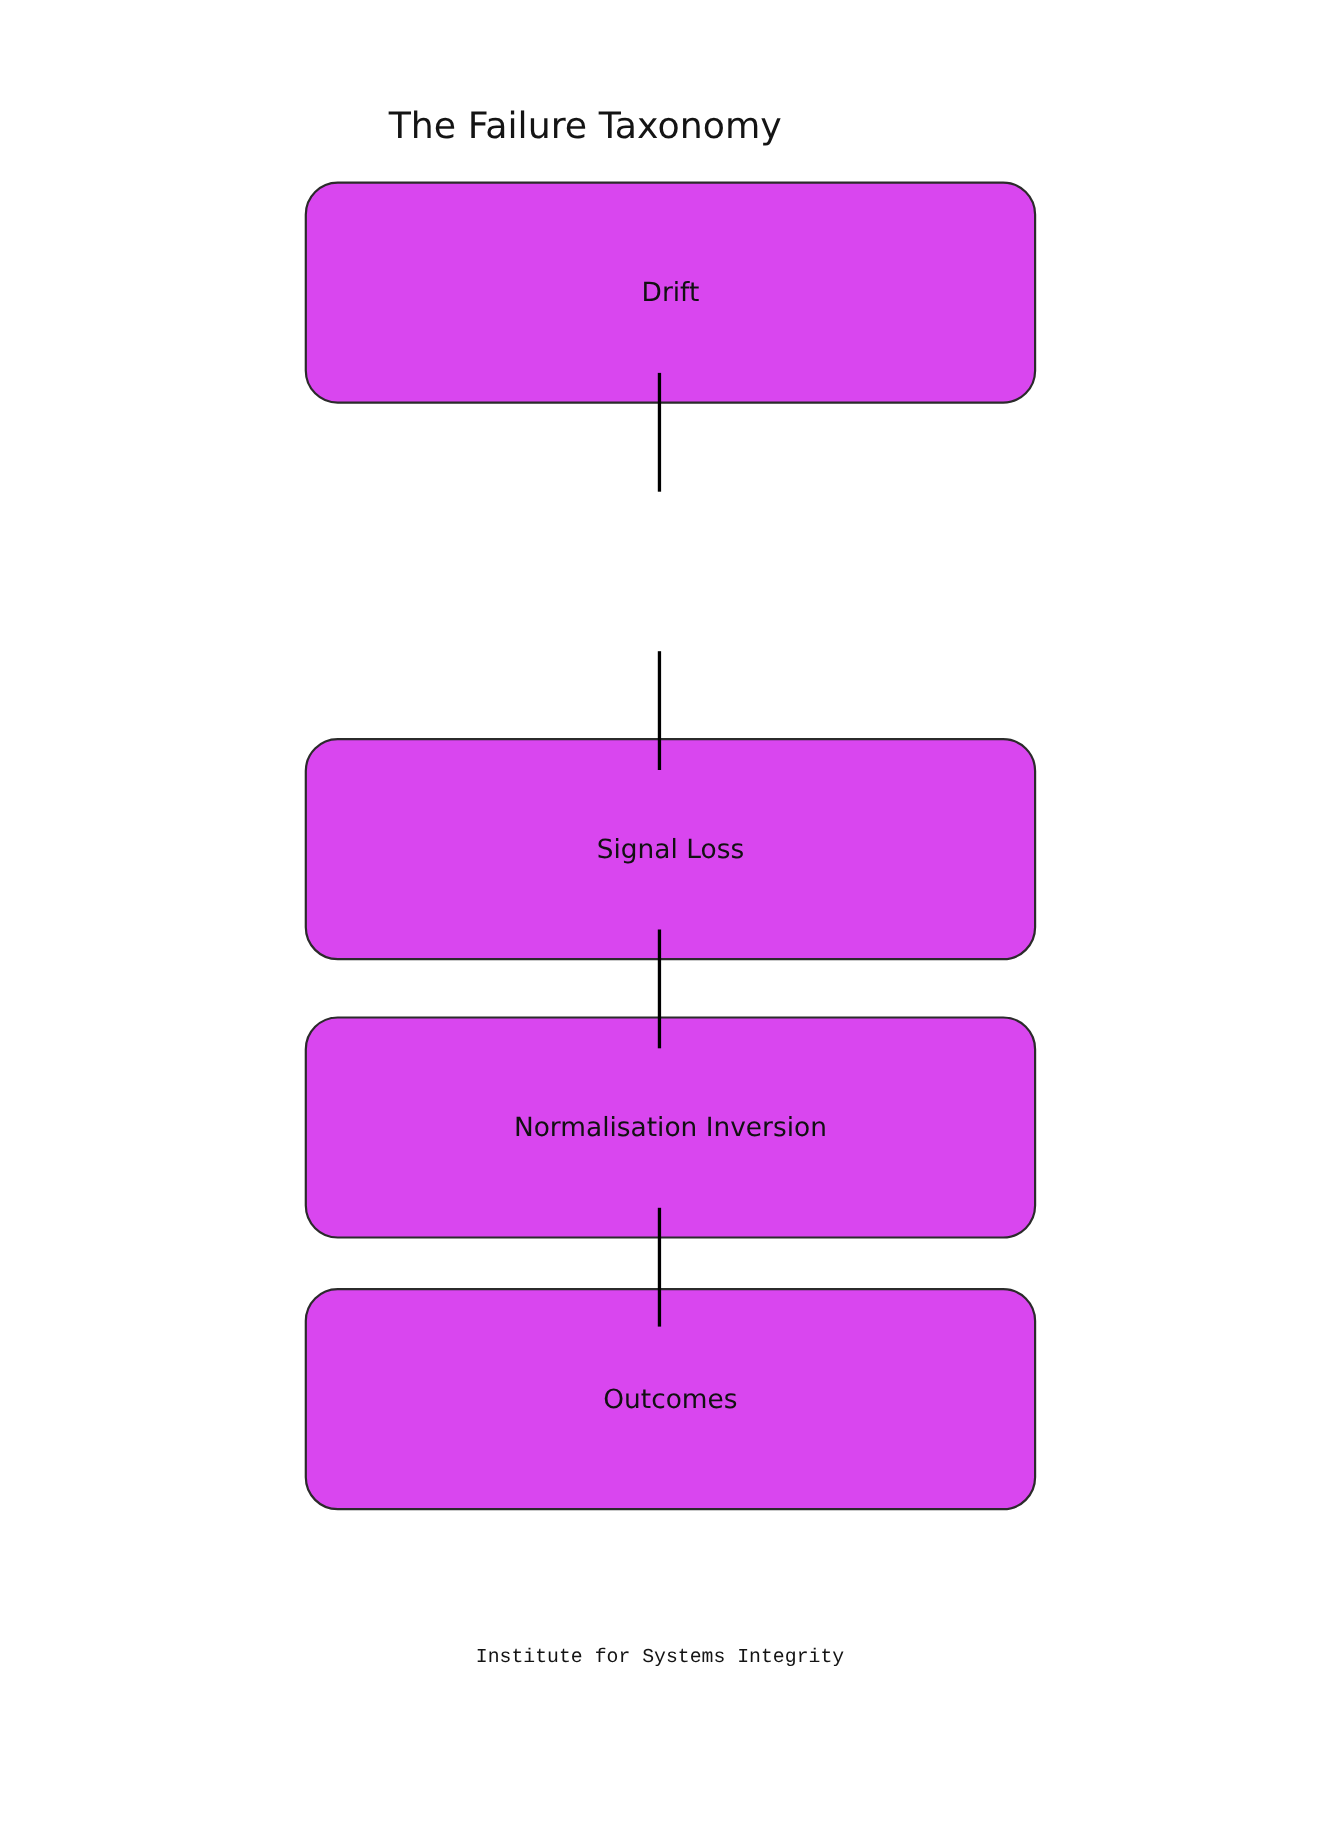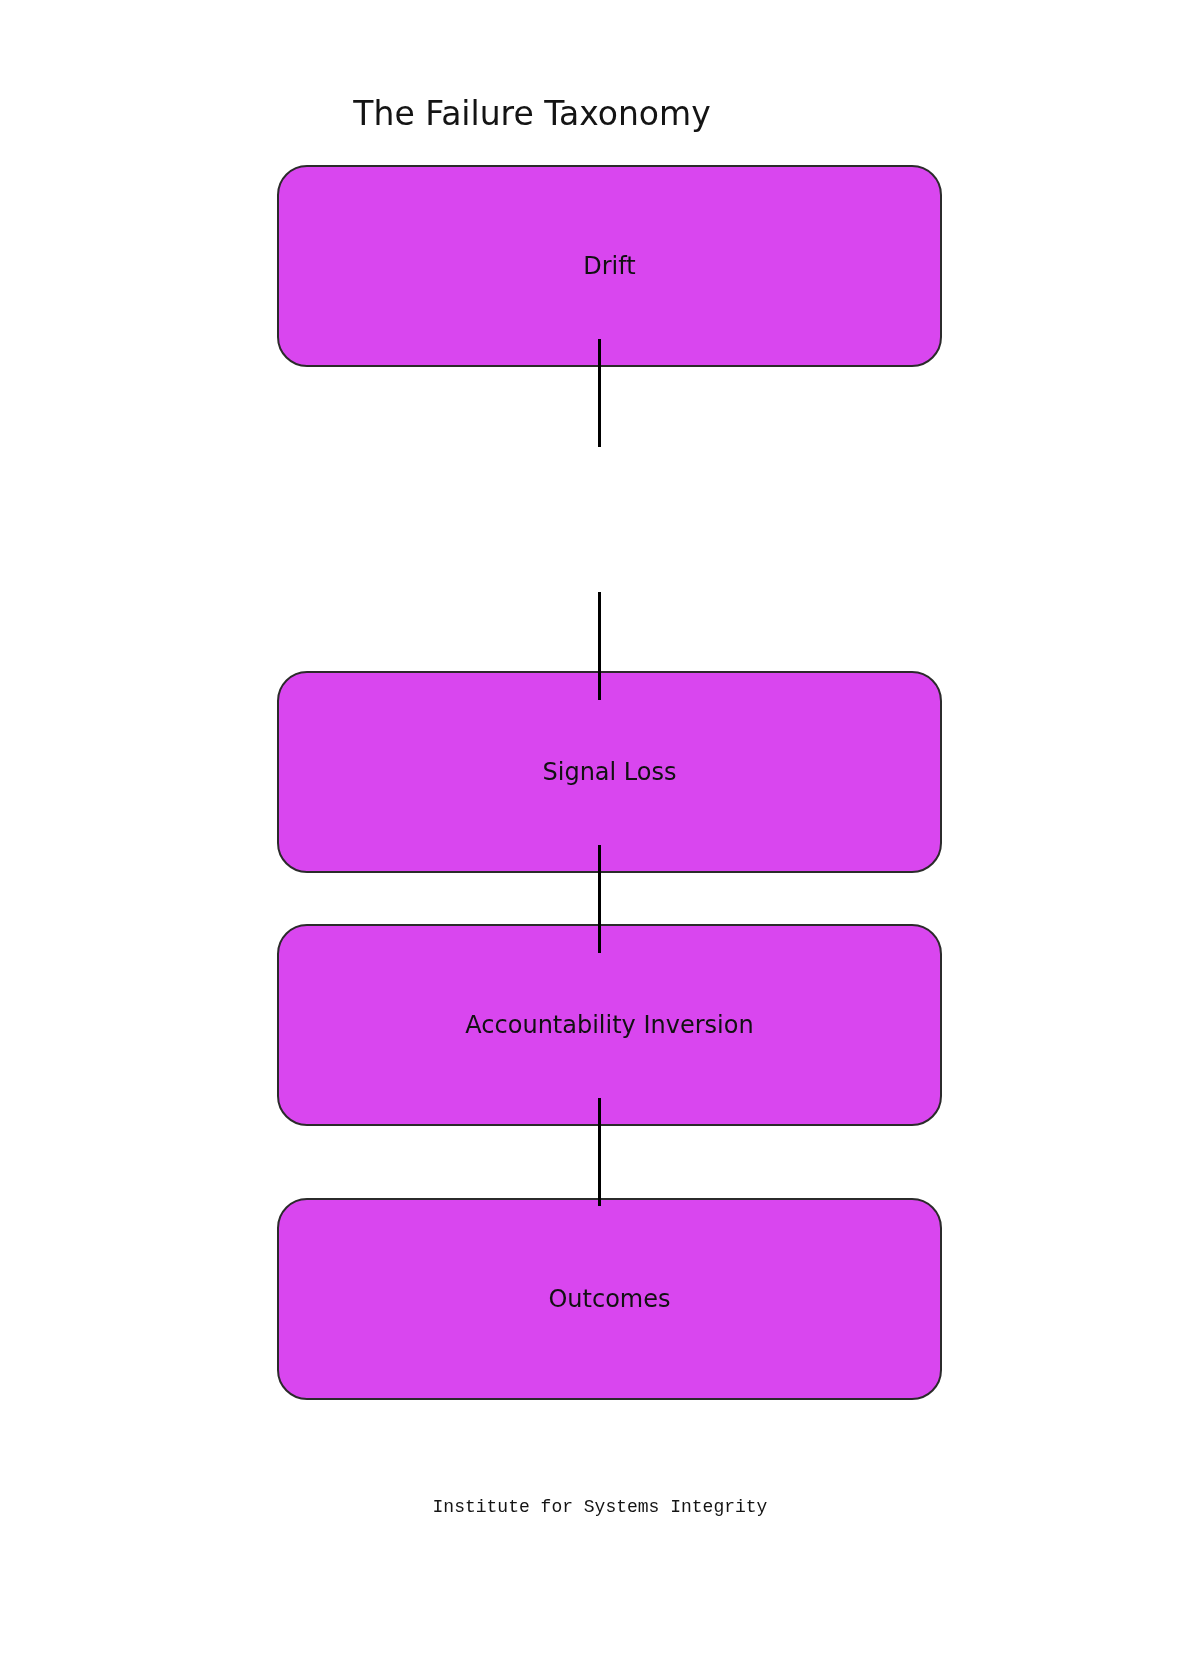--- a/index.html
+++ b/index.html
@@ -39,21 +39,21 @@
     background: #d946ef;
     display: flex;
     align-items: center;
     justify-content: center;
     z-index: 1;
   }
   .node-1 { top: 165px; }
   .node-2 { top: 418px; }
   .node-3 { top: 671px; }
   .node-4 { top: 924px; }
-  .node-5 { top: 1198px; }
+  .node-5 { top: 1171px; }
   .node-label {
     font-size: 24px;
     line-height: 1.2;
     color: #111111;
     white-space: nowrap;
   }
   .connector {
     position: absolute;
     left: 598px;
     width: 3px;
@@ -93,21 +93,21 @@
 
   <div class="connector connector-2"></div>
 
   <div class="node node-3">
     <span class="node-label">Signal Loss</span>
   </div>
 
   <div class="connector connector-3"></div>
 
   <div class="node node-4">
-    <span class="node-label">Accountability Inversion</span>
+    <span class="node-label">Normalisation Inversion</span>
   </div>
 
   <div class="connector connector-4"></div>
 
   <div class="node node-5">
     <span class="node-label">Outcomes</span>
   </div>
 
   <div class="footer">Institute for Systems Integrity</div>
 

